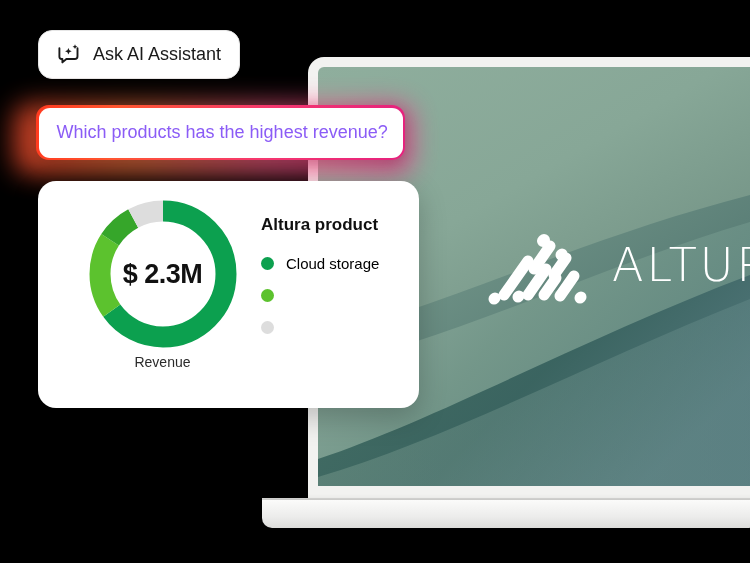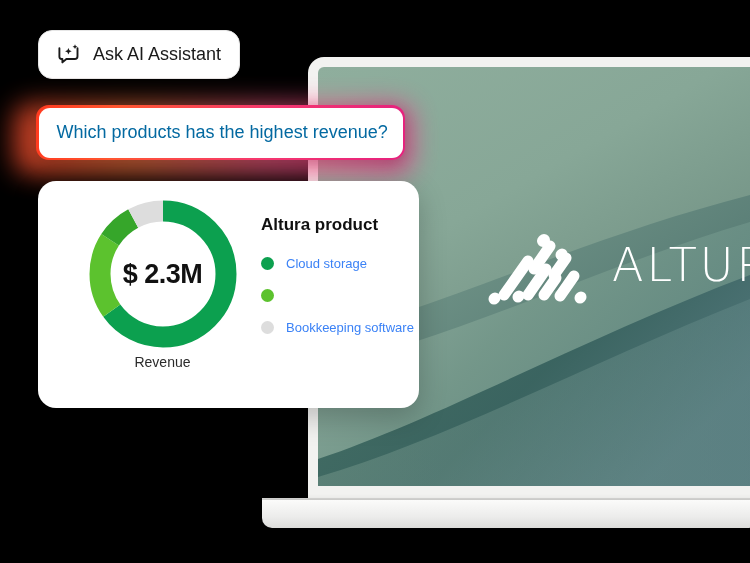--- a/index.html
+++ b/index.html
@@ -93,21 +93,21 @@
     box-shadow:0 4px 14px rgba(0,0,0,.18);
   }
   .q-inner{
     width:100%;height:100%;
     background:#ffffff;
     border-radius:11px;
     display:flex;align-items:center;
     padding:0 18px;
     box-sizing:border-box;
   }
-  .q-text{font-size:18px;color:#0369a1;white-space:nowrap;}
+  .q-text{font-size:18px;color:#8b5cf6;white-space:nowrap;}
 
   
   .card{
     position:absolute;left:38px;top:181px;
     width:381px;height:227px;
     background:#ffffff;
     border-radius:18px;
     box-shadow:0 10px 28px rgba(0,0,0,.22);
     display:flex;
     box-sizing:border-box;
@@ -136,21 +136,21 @@
     font-size:17px;font-weight:bold;color:#111111;
     margin-bottom:12px;
   }
   .legend-item{
     display:flex;align-items:center;gap:12px;
     height:32px;
   }
   .legend-dot{
     width:13px;height:13px;border-radius:50%;flex:none;
   }
-  .legend-text{font-size:13px;color:#3b82f6;white-space:nowrap;}
+  .legend-text{font-size:15px;color:#000000;white-space:nowrap;}
 </style>
 </head>
 <body>
 
 <div id="stage">
 
   <div class="laptop">
     <div class="laptop-lid"></div>
 
     <div class="laptop-screen">
@@ -252,18 +252,17 @@
         <span class="legend-text">Cloud storage</span>
       </div>
 
       <div class="legend-item">
         <span class="legend-dot" style="background:#5cc22e"></span>
       </div>
 
 
       <div class="legend-item">
         <span class="legend-dot" style="background:#dddddd"></span>
-        <span class="legend-text">Bookkeeping software</span>
       </div>
     </div>
   </div>
 
 </div>
 
 </body></html>

